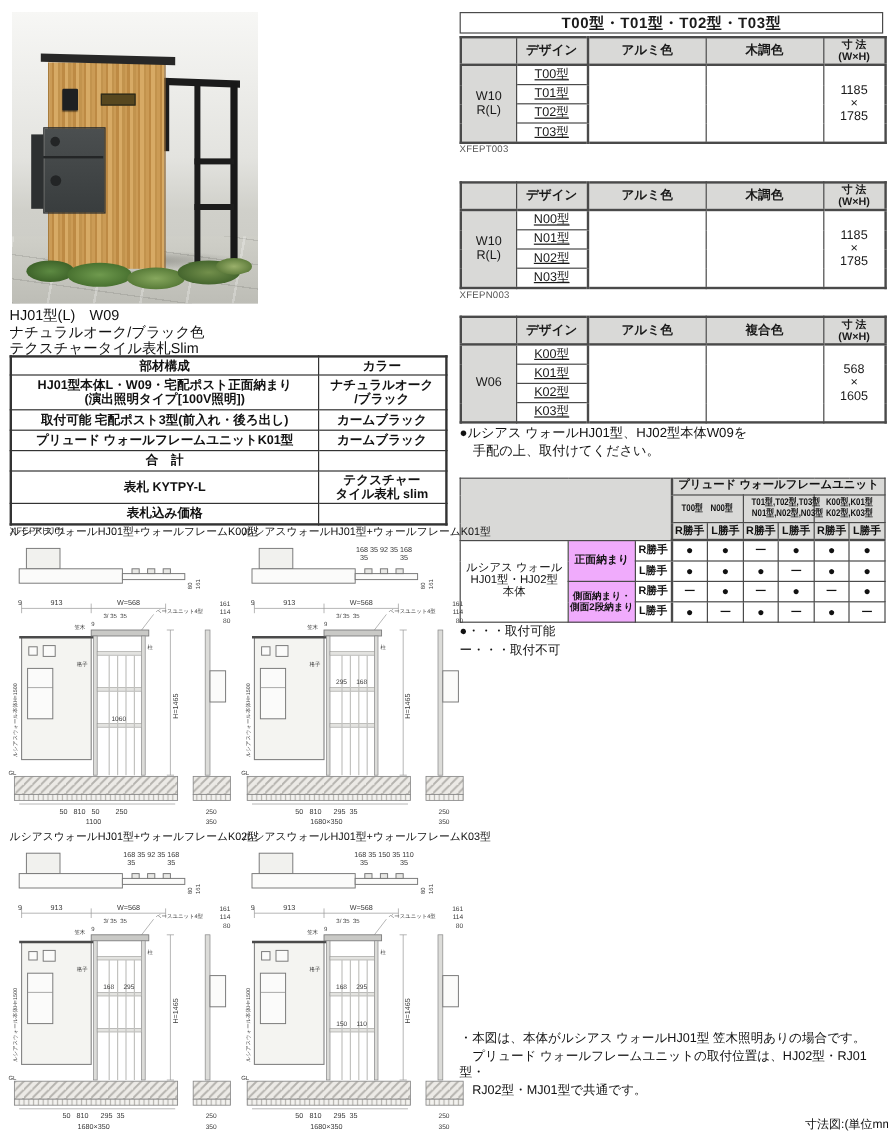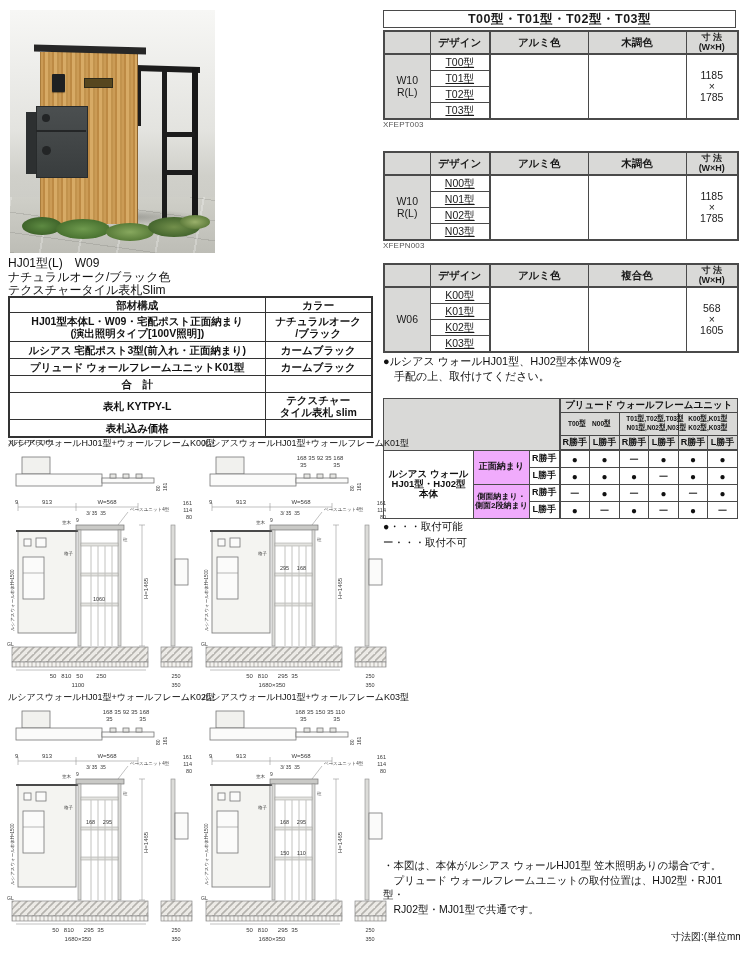--- a/index.html
+++ b/index.html
@@ -73,21 +73,21 @@
   
   .ctable{border-collapse:collapse;table-layout:fixed;width:354px;font-size:9.5px;border:1.5px solid #4a4a4a;color:#111}
   .ctable th,.ctable td{border:1px solid #4a4a4a;text-align:center;padding:0;line-height:1.1}
   .ctable th{background:#d9d9d7;font-weight:bold}
   .ctable .blank{background:#d9d9d7}
   .ctable .grp{height:14px}
   .ctable .mods{height:23px;font-size:8px}
   .ctable .mods .tiny{display:inline-block;white-space:nowrap;transform:scaleX(.82);transform-origin:center}
   .ctable .hands th{height:13px;font-size:9px}
   .ctable td{height:16px}
-  .ctable .stubc{font-weight:bold;font-size:9.5px;background:#fff}
+  .ctable .stubc{font-weight:normal;font-size:9.5px;background:#fff}
   .ctable .rg{font-size:9px;font-weight:bold;background:#f0abfc}
   .ctable .rg2{font-size:8px}
   .ctable .hd2{font-size:9px;background:#fff;font-weight:bold}
   .ctable .dot{font-size:10px}
   .ctable .thl{border-left-width:2px}
   .ctable tr.hands th{border-bottom-width:2px}
   .legend{font-size:10.5px;font-weight:normal;line-height:1.5;color:#111}
 
   
   .fnote{width:354px;font-size:10.5px;line-height:1.4;color:#111}
@@ -162,21 +162,21 @@
         <th>部材構成</th>
         <th>カラー</th>
       </tr>
       <tr class="r1">
         <td class="pre">HJ01型本体L・W09・宅配ポスト正面納まり
 (演出照明タイプ[100V照明])</td>
         <td class="pre">ナチュラルオーク
 /ブラック</td>
       </tr>
       <tr>
-        <td>ルシアス 宅配ポスト3型(前入れ・正面納まり)</td>
+        <td>取付可能 宅配ポスト3型(前入れ・後ろ出し)</td>
         <td>カームブラック</td>
       </tr>
       <tr>
         <td>プリュード ウォールフレームユニットK01型</td>
         <td>カームブラック</td>
       </tr>
       <tr>
         <td>合　計</td>
         <td></td>
       </tr>

